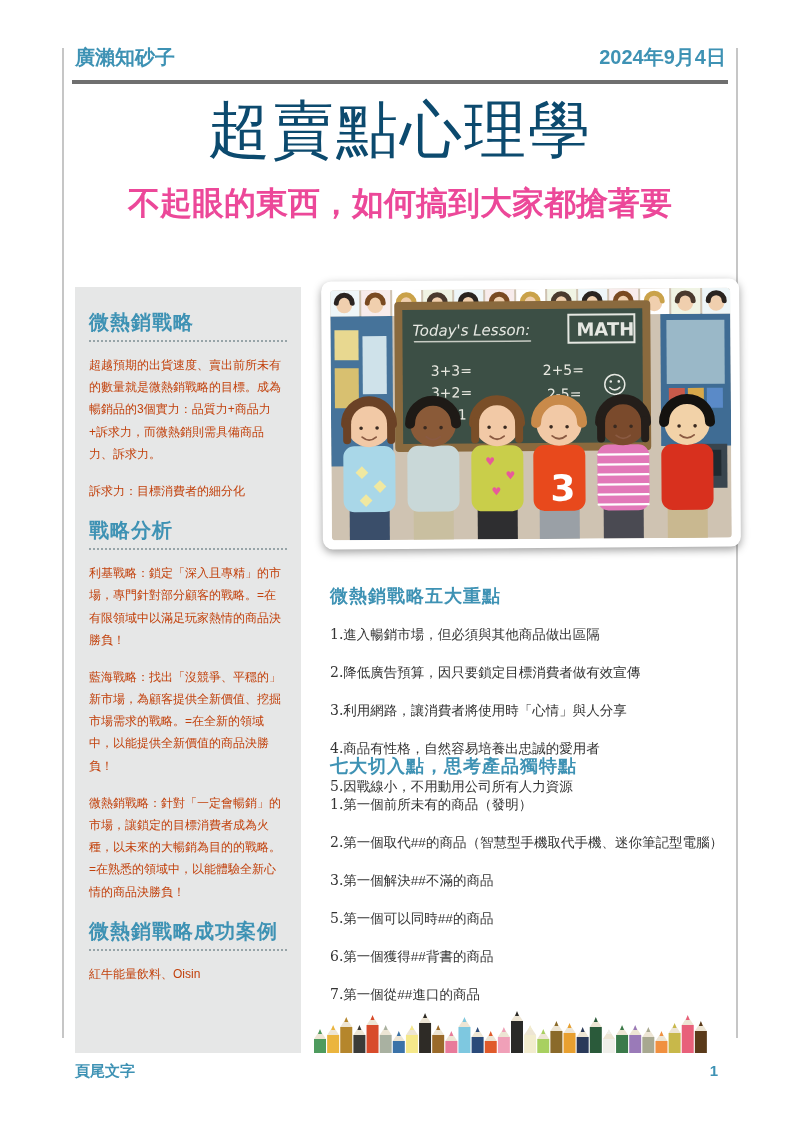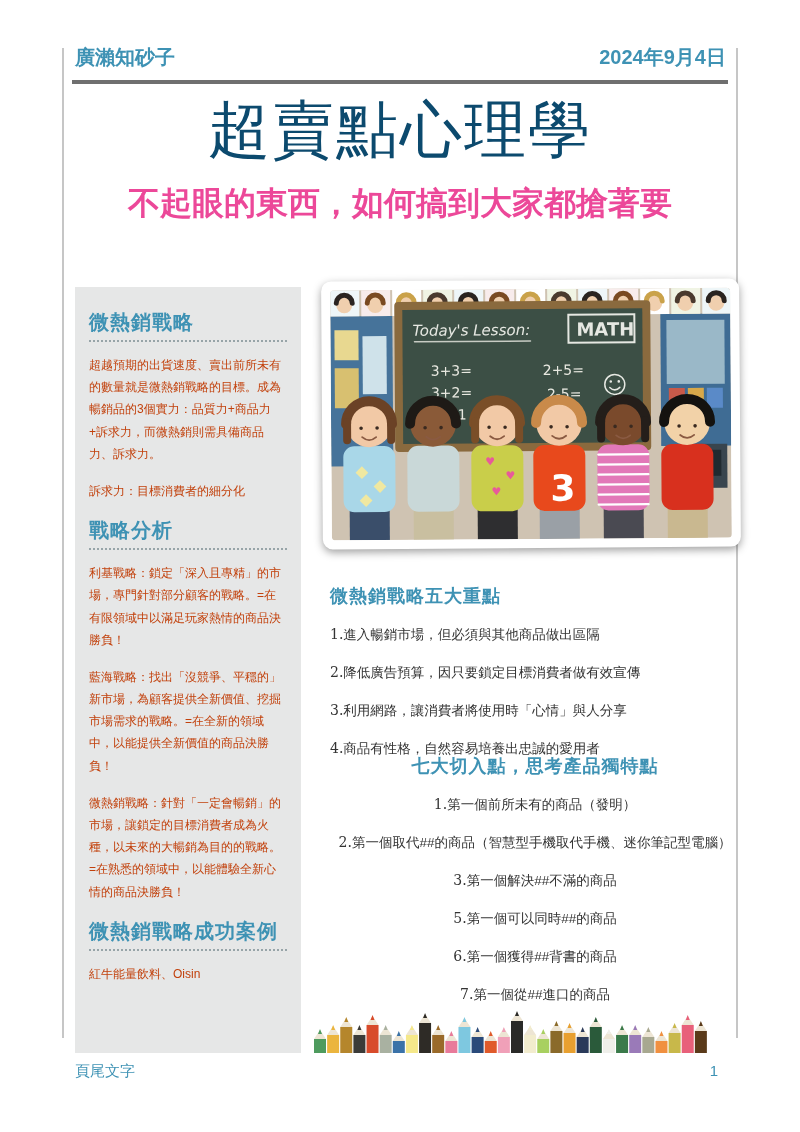--- a/index.html
+++ b/index.html
@@ -19,28 +19,28 @@
         background:#E6E7E7;box-sizing:border-box;padding:14px 14px;}
   .sb-head{margin:8px 0 4px;font-size:20px;font-weight:bold;color:#3E92B4;letter-spacing:1px;}
   .sb-dots{border-bottom:2px dotted #97a4a8;margin:0 0 12px;}
   .sb-par{margin:0 0 15px;font-size:12px;line-height:1.85;color:#c2410c;}
   figure.photo{position:absolute;left:322px;top:280px;margin:0;width:418px;height:268px;
         background:#ffffff;border-radius:10px;box-shadow:0 3px 9px rgba(0,0,0,.38);
         transform:rotate(-.4deg);box-sizing:border-box;padding:9px;}
   figure.photo svg{display:block;border-radius:4px;}
   section.list-sec{position:absolute;left:330px;width:410px;}
   #sec-0{top:558px;margin-top:26px;}
-  #sec-1{top:754px;text-align:center;}
+  #sec-1{top:754px;}
   .sec-head{margin:0 0 14px;font-size:18px;font-weight:bold;color:#3E92B4;letter-spacing:1px;}
   ul.items{list-style:none;margin:0;padding:0;}
   ul.items li{font-size:13.5px;line-height:24px;margin-bottom:13px;color:#333;white-space:nowrap;}
   ul.items li .num{font-family:"DejaVu Serif",serif;font-size:14px;color:#333;}
   .pencil-border{position:absolute;left:314px;top:1009px;width:394px;height:44px;}
   footer.ftr{position:absolute;top:1062px;left:75px;right:82px;display:flex;
-        justify-content:space-between;font-size:15px;font-weight:normal;color:#3E92B4;}
+        justify-content:space-between;font-size:15px;font-weight:bold;color:#3E92B4;}
 </style>
 </head>
 <body>
 
 <div class="page">
   <div class="guide guide-left"></div>
   <div class="guide guide-right"></div>
 
   <header class="hdr">
     <span>廣瀨知砂子</span>
@@ -200,20 +200,21 @@
       </svg>
   </figure>
 
   <section class="list-sec" id="sec-0">
       <h3 class="sec-head">微熱銷戰略五大重點</h3>
       <ul class="items">
         <li><span class="num">1.</span><span>進入暢銷市場，但必須與其他商品做出區隔</span></li>
         <li><span class="num">2.</span><span>降低廣告預算，因只要鎖定目標消費者做有效宣傳</span></li>
         <li><span class="num">3.</span><span>利用網路，讓消費者將使用時「心情」與人分享</span></li>
         <li><span class="num">4.</span><span>商品有性格，自然容易培養出忠誠的愛用者</span></li>
+        <li><span class="num">5.</span><span>因戰線小，不用動用公司所有人力資源</span></li>
       </ul>
     </section>
   <section class="list-sec" id="sec-1">
       <h3 class="sec-head">七大切入點，思考產品獨特點</h3>
       <ul class="items">
         <li><span class="num">1.</span><span>第一個前所未有的商品（發明）</span></li>
         <li><span class="num">2.</span><span>第一個取代##的商品（智慧型手機取代手機、迷你筆記型電腦）</span></li>
         <li><span class="num">3.</span><span>第一個解決##不滿的商品</span></li>
         <li><span class="num">5.</span><span>第一個可以同時##的商品</span></li>
         <li><span class="num">6.</span><span>第一個獲得##背書的商品</span></li>

